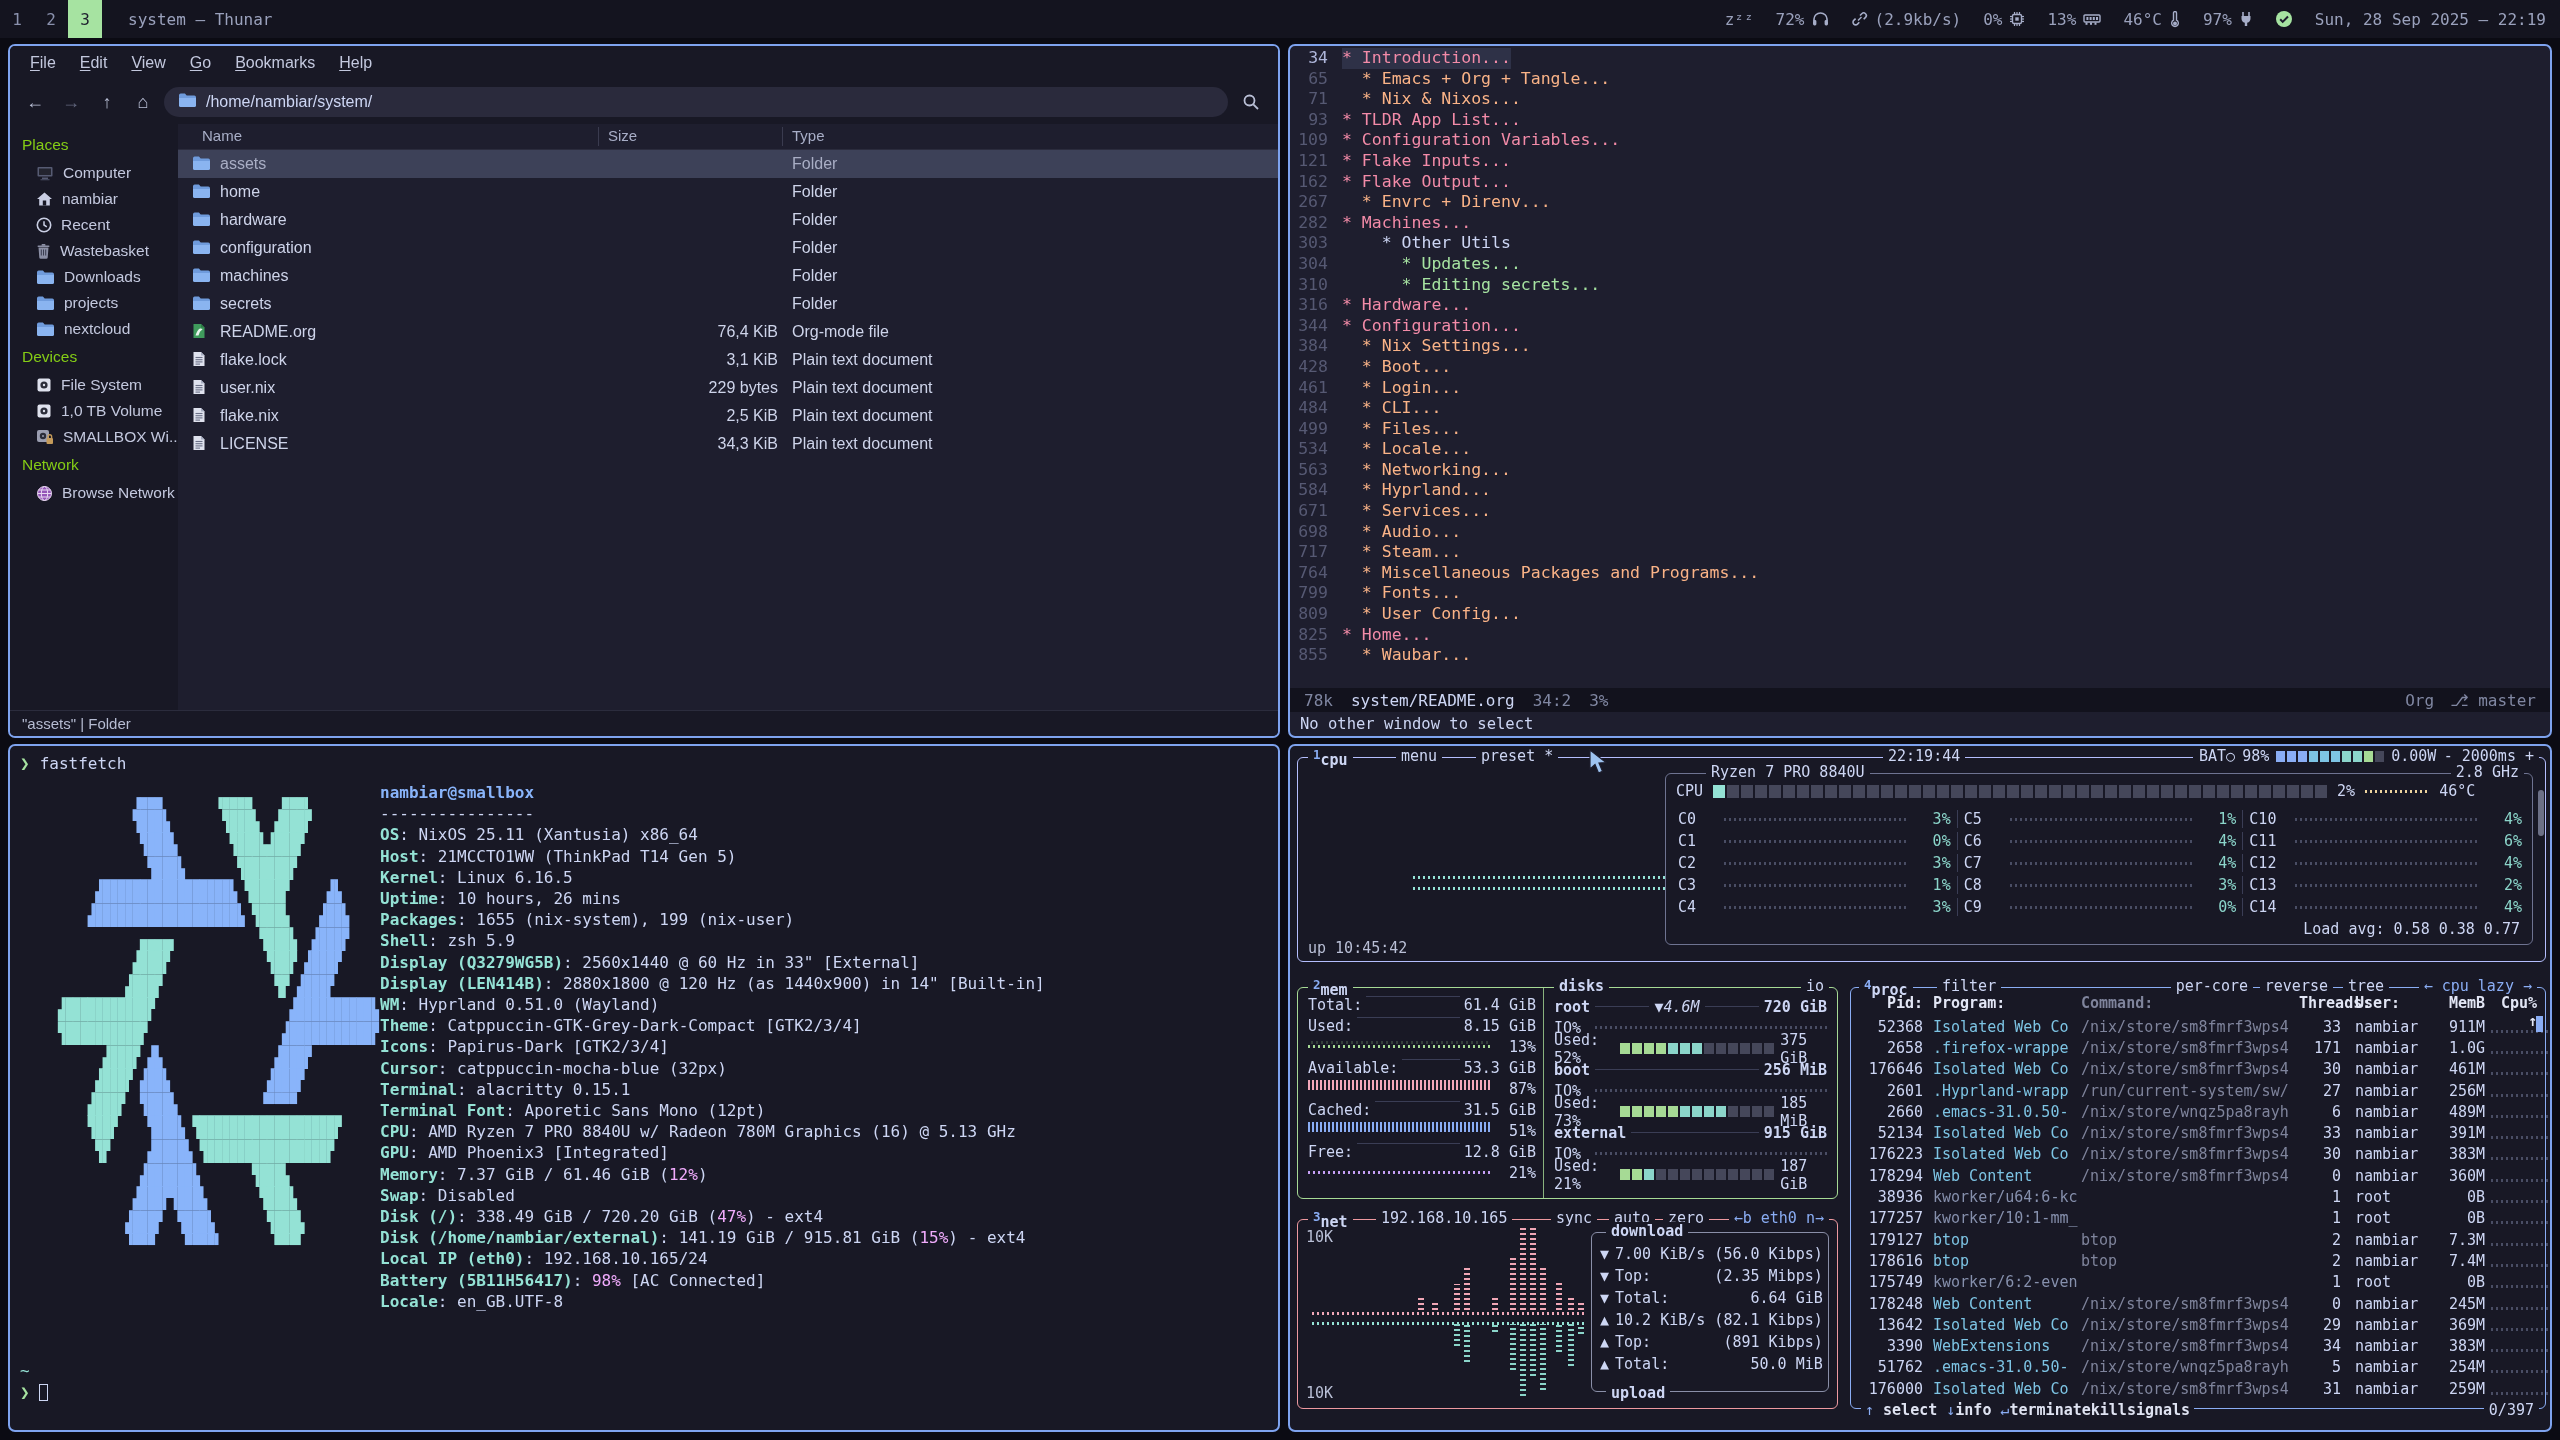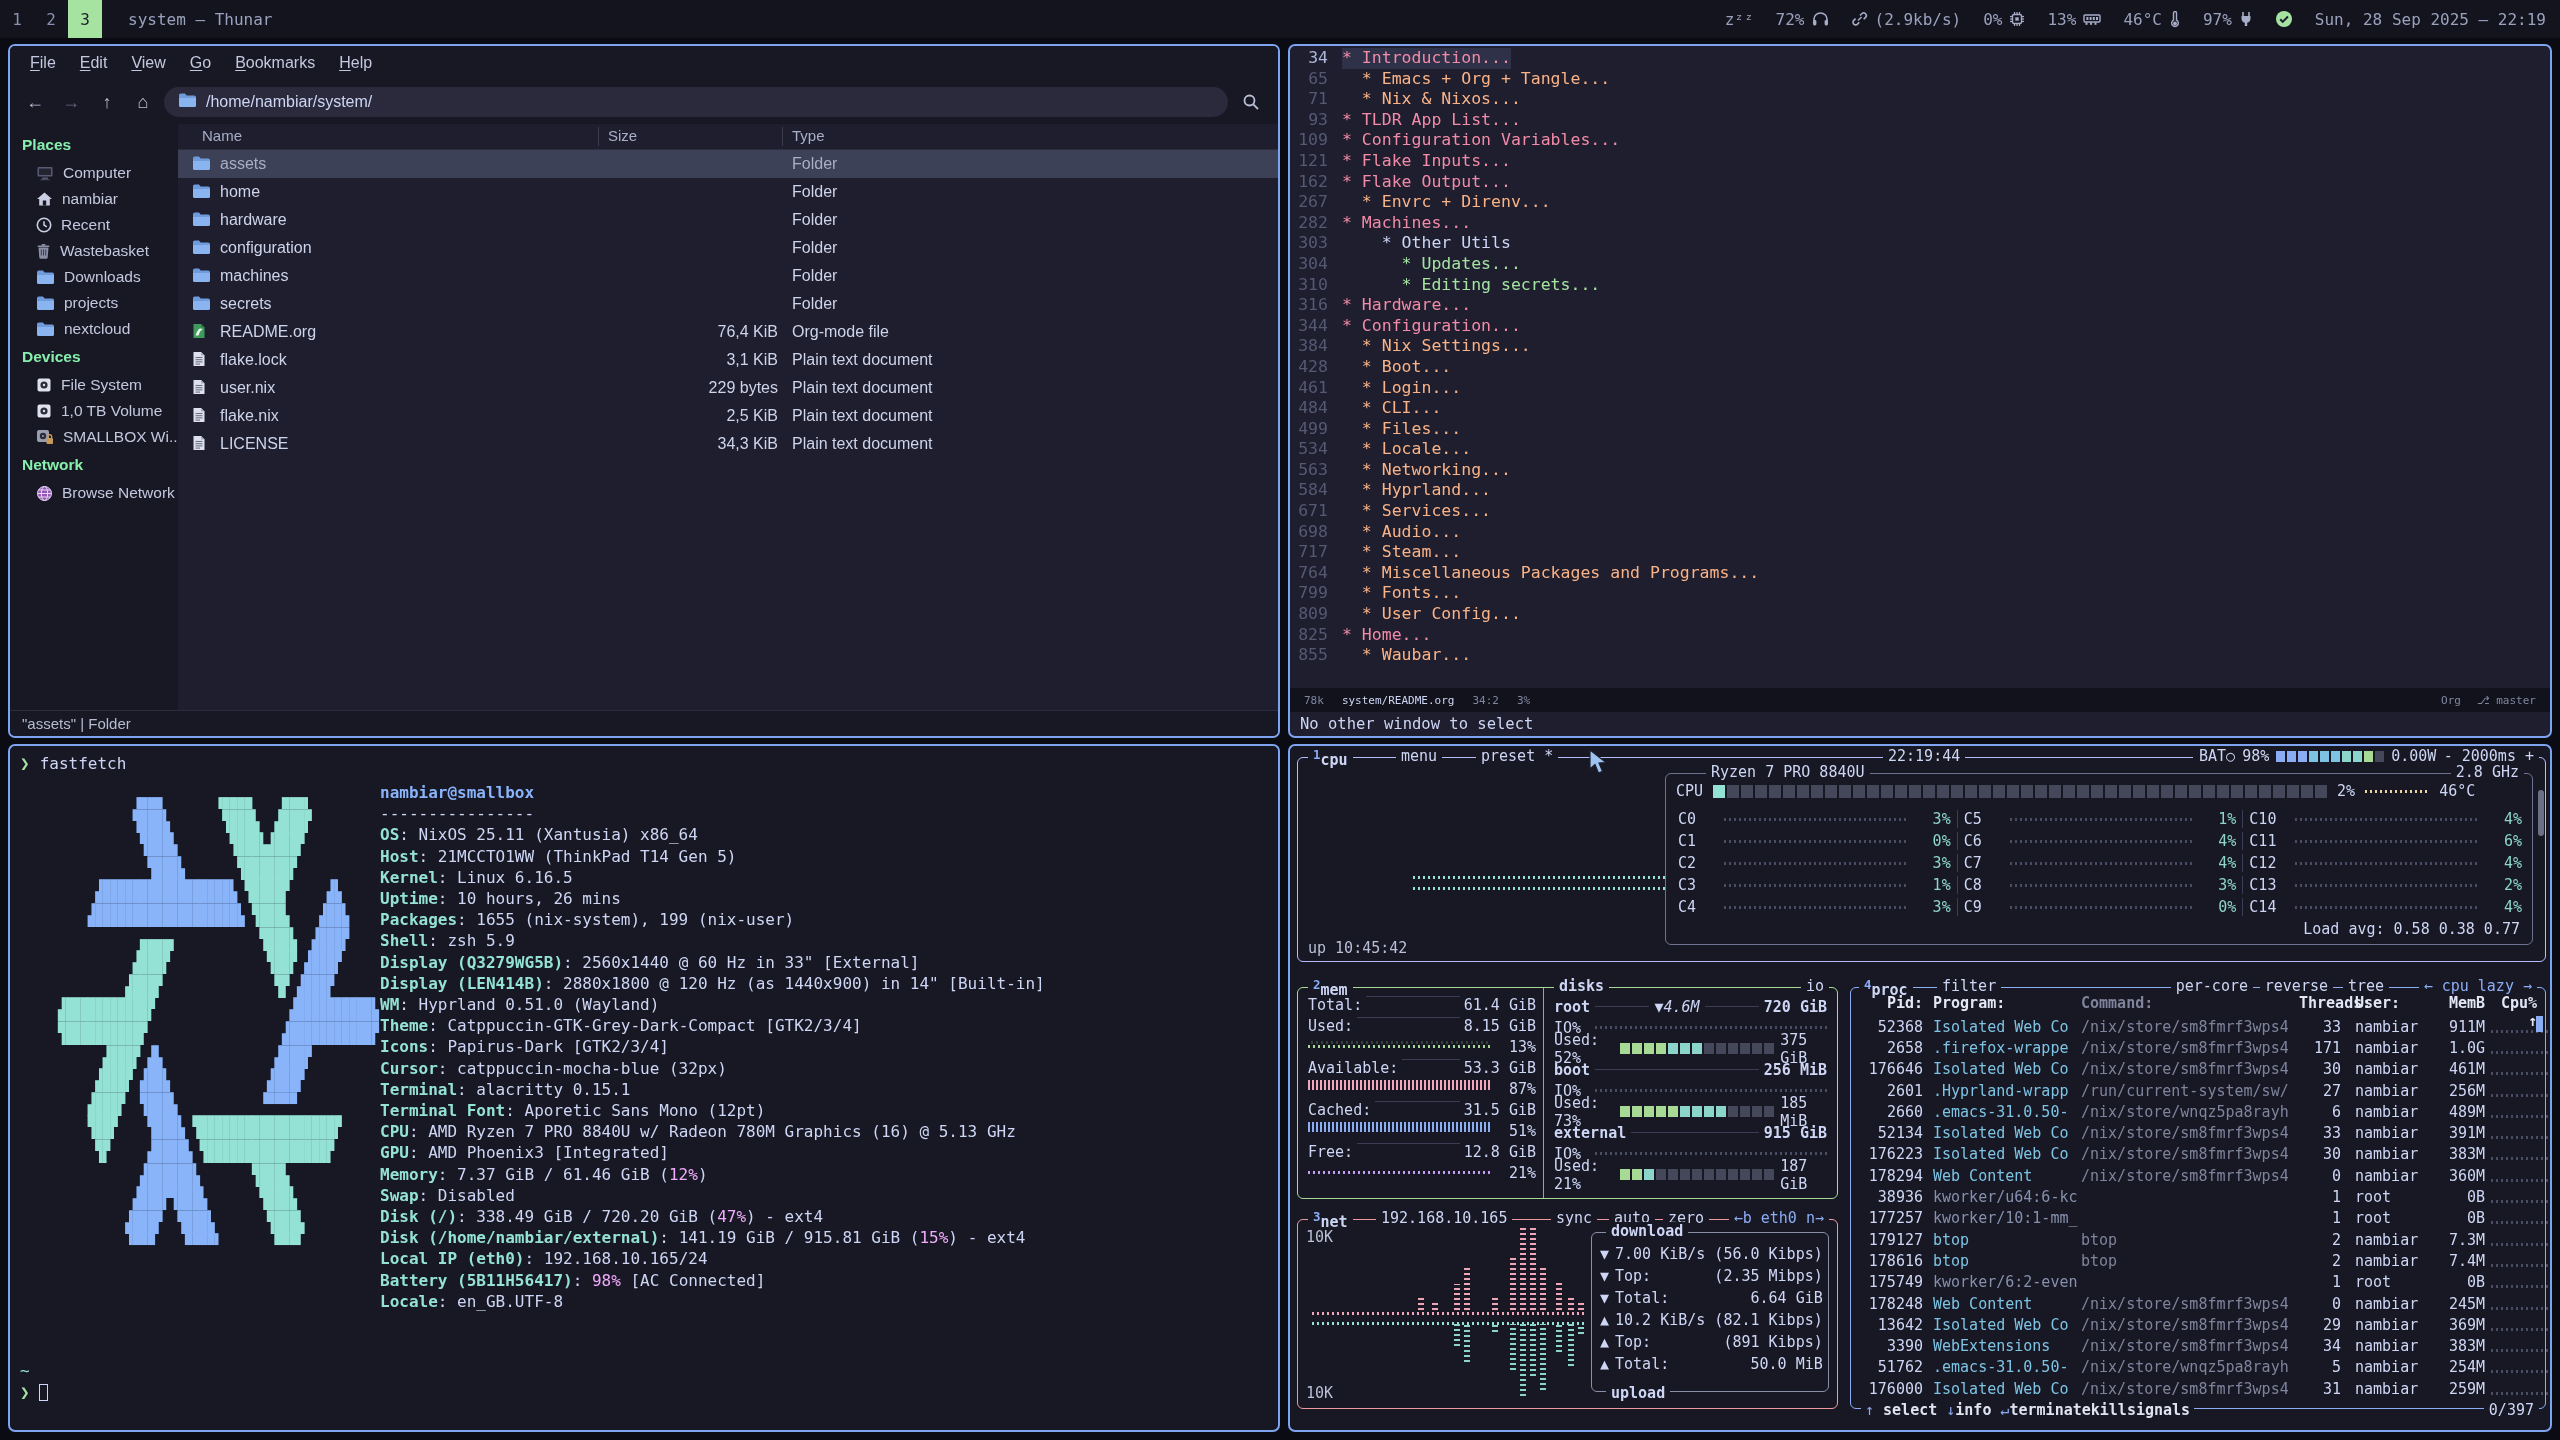--- a/index.html
+++ b/index.html
@@ -26,21 +26,21 @@
   #menubar { height:34px; background:#181825; display:flex; align-items:center; gap:4px; padding-left:10px; color:#c3c8de; }
   #menubar .mi { padding:2px 10px; }
   #menubar u { text-decoration:underline; text-underline-offset:2px; }
   #toolbar { height:44px; background:#181825; display:flex; align-items:center; padding:0 10px; gap:6px; }
   .navbtn { width:30px; height:28px; display:flex; align-items:center; justify-content:center; color:#b9bfd6; font-size:18px; border-radius:4px; }
   .navbtn.dim { color:#62677e; }
   #pathbar { flex:1; height:30px; background:#2a2a3c; border-radius:15px; display:flex; align-items:center; padding:0 14px; gap:9px; color:#cdd6f4; }
   #searchbtn { width:34px; height:30px; display:flex; align-items:center; justify-content:center; }
   #thunar-body { display:flex; height:calc(100% - 34px - 44px - 26px); }
   #sidebar { width:168px; background:#181825; padding-top:6px; font-size:15.5px; overflow:hidden; }
-  .sb-head { font-weight:bold; color:#86efac; padding:6px 12px 6px 12px; }
+  .sb-head { font-weight:normal; color:#84cc16; padding:6px 12px 6px 12px; }
   .sb-item { display:flex; align-items:center; gap:9px; padding:4px 6px 4px 26px; color:#c3c8de; white-space:nowrap; }
   .sb-item svg { flex:0 0 auto; }
   #filepane { flex:1; position:relative; background:#1e1e2e; }
   #filehead { position:relative; height:26px; border-bottom:1px solid #2b2c3d; color:#a8aec7; font-size:15px; }
   #filehead .h { position:absolute; top:3px; }
   #filehead .sep { position:absolute; top:3px; width:1px; height:19px; background:#3a3b4f; }
   .frow { position:relative; height:28px; display:flex; align-items:center; color:#ced4ea; }
   .frow.selected { background:#3d4158; color:#a9aec5; }
   .frow .ficon { position:absolute; left:14px; top:5px; }
   .frow .fname { position:absolute; left:42px; white-space:nowrap; }
@@ -52,21 +52,21 @@
   #emacs { left:1288px; top:44px; width:1264px; height:694px; background:#1e1e2e;
     font-family:"DejaVu Sans Mono", monospace; font-size:16.5px; }
   #org-lines { padding-top:2px; }
   .oline { height:20.6px; white-space:pre; display:flex; }
   .oline .ln { width:52px; text-align:right; padding-right:14px; color:#565973; flex:0 0 auto; }
   .oline.cur .ln { color:#aeb6da; }
   .oline .ot { white-space:pre; }
   .oline.cur .ot { background:#2e3147; }
   .lv1 { color:#f38ba8; } .lv2 { color:#fab387; } .lv3 { color:#cdd6f4; } .lv4 { color:#a6e3a1; }
   #modeline { position:absolute; left:0; right:0; bottom:24px; height:24px; background:#12121d;
-    display:flex; align-items:center; padding:0 14px; color:#8087a2; font-size:11px; gap:18px; }
+    display:flex; align-items:center; padding:0 14px; color:#8087a2; font-size:16px; gap:18px; }
   #modeline .buf { color:#cdd6f4; }
   #modeline .right { margin-left:auto; display:flex; gap:16px; }
   #echo { position:absolute; left:0; right:0; bottom:0; height:24px; display:flex; align-items:center;
     padding-left:10px; color:#cdd6f4; font-size:15.5px; }
 
   
   #term { left:8px; top:744px; width:1272px; height:688px; background:#181825;
     font-family:"DejaVu Sans Mono", monospace; font-size:16px; }
   #term-top { padding:8px 0 0 10px; display:flex; gap:10px; }
   .promptchar { color:#a6e3a1; }

